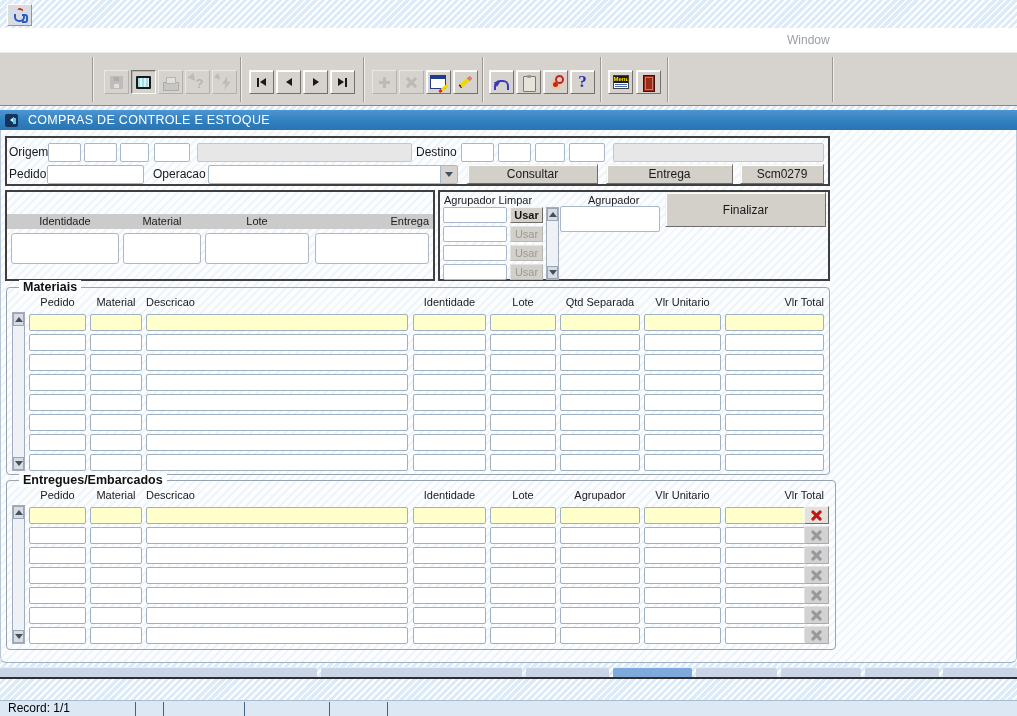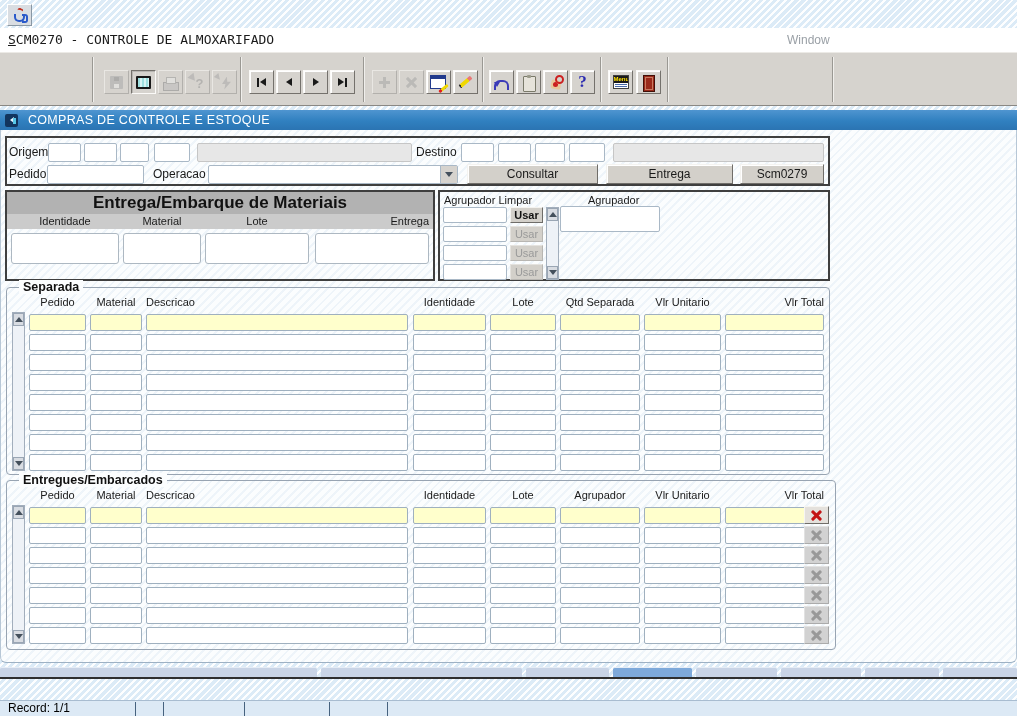--- a/index.html
+++ b/index.html
@@ -155,21 +155,20 @@
   .st-sep{position:absolute;top:1px;width:1px;height:14px;background:#46627e;}
 </style>
 </head>
 <body>
 
 <button class="abs java-btn">
   <span class="ic-java"></span>
 </button>
 
 <div class="abs menubar">
-  <span class="menu-title"><span class="mn">S</span><span>CM0270 - CONTROLE DE ALMOXARIFADO</span></span>
   <span class="window-item">Window</span>
 </div>
 
 <div class="abs toolbar" id="toolbar">
   <div class="form-code-box abs">SCM0270</div>
   <input class="user-field abs" value="SUPORTE@" style="">
 <button class="icb dis" style="left: 104px;">
       <span class="ic ic-save"></span>
     </button>
     <button class="icb pressed" style="left: 131px;">
@@ -264,21 +263,20 @@
       <span class="drop">
           <span class="tri-dn"></span>
         </span>
     </div>
     <button class="btn3d" style="left:460px;top:26px;width:131px;height:20px;">Consultar</button>
     <button class="btn3d" style="left:599px;top:26px;width:127px;height:20px;">Entrega</button>
     <button class="btn3d" style="left:733px;top:26px;width:84px;height:20px;">Scm0279</button>
   </div>
 
   <div class="panel" style="left:4px;top:60px;width:430px;height:91px;">
-    <div class="ent-header">Entrega/Embarque de Materiais</div>
     <div class="ent-lblrow">
       <span class="ent-lbl" style="left:4px;width:108px;">Identidade</span>
       <span class="ent-lbl" style="left:116px;width:78px;">Material</span>
       <span class="ent-lbl" style="left:198px;width:104px;">Lote</span>
       <span class="ent-lbl" style="left:308px;width:114px;text-align:right;">Entrega</span>
     </div>
     <input class="bigfld" style="left: 4px; width: 108px;" value="">
     <input class="bigfld" style="left: 116px; width: 78px;" value="">
     <input class="bigfld" style="left: 198px; width: 104px;" value="">
     <input class="bigfld" style="left: 308px; width: 114px;" value="">
@@ -299,24 +297,25 @@
     <div class="vsb" style="left:106px;top:15px;height:73px;">
       <span class="sbtn">
           <span class="tri-up"></span>
         </span>
       <span class="sbtn">
           <span class="tri-dn"></span>
         </span>
     </div>
     <span class="sm-lbl" style="left:148px;top:2px;">Agrupador</span>
     <input class="fld" style="left: 120px; top: 14px; width: 100px; height: 26px;" value="">
+    <button class="btn3d" style="left:225px;top:0;width:161px;height:35px;">Finalizar</button>
   </div>
 
   <div class="groupbox" id="separados-box" style="left:5px;top:157px;width:824px;height:188px;">
-    <span class="legend">Separada</span>
+    <span class="legend">Materiais</span>
   <span class="gh" style="left: 22px; width: 57px; text-align: center;">Pedido</span>
       <span class="gh" style="left: 83px; width: 52px; text-align: center;">Material</span>
       <span class="gh" style="left: 139px; width: 262px; text-align: left;">Descricao</span>
       <span class="gh" style="left: 406px; width: 73px; text-align: center;">Identidade</span>
       <span class="gh" style="left: 483px; width: 66px; text-align: center;">Lote</span>
       <span class="gh" style="left: 553px; width: 80px; text-align: center;">Qtd Separada</span>
       <span class="gh" style="left: 637px; width: 77px; text-align: center;">Vlr Unitario</span>
       <span class="gh" style="left: 718px; width: 99px; text-align: right;">Vlr Total</span>
       <div class="vsb" style="left: 5px; top: 24px; height: 159px;">
         <span class="sbtn">

